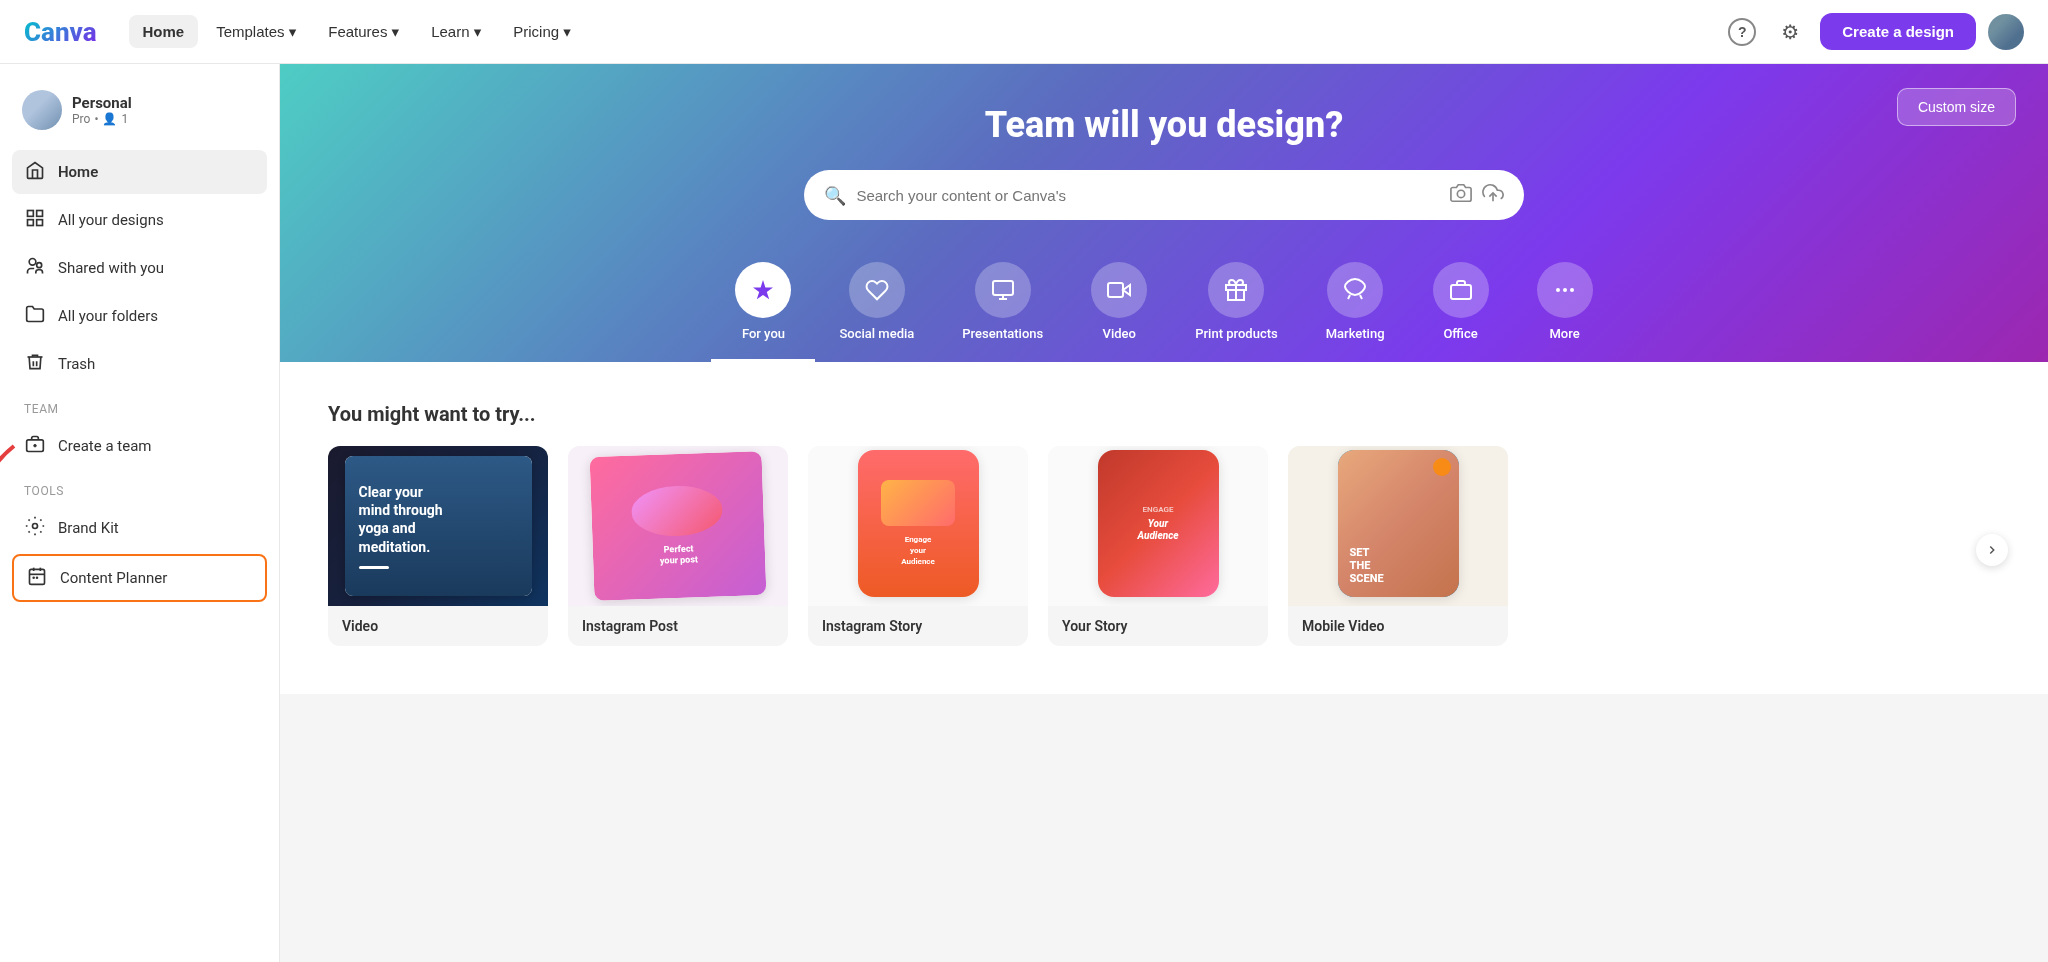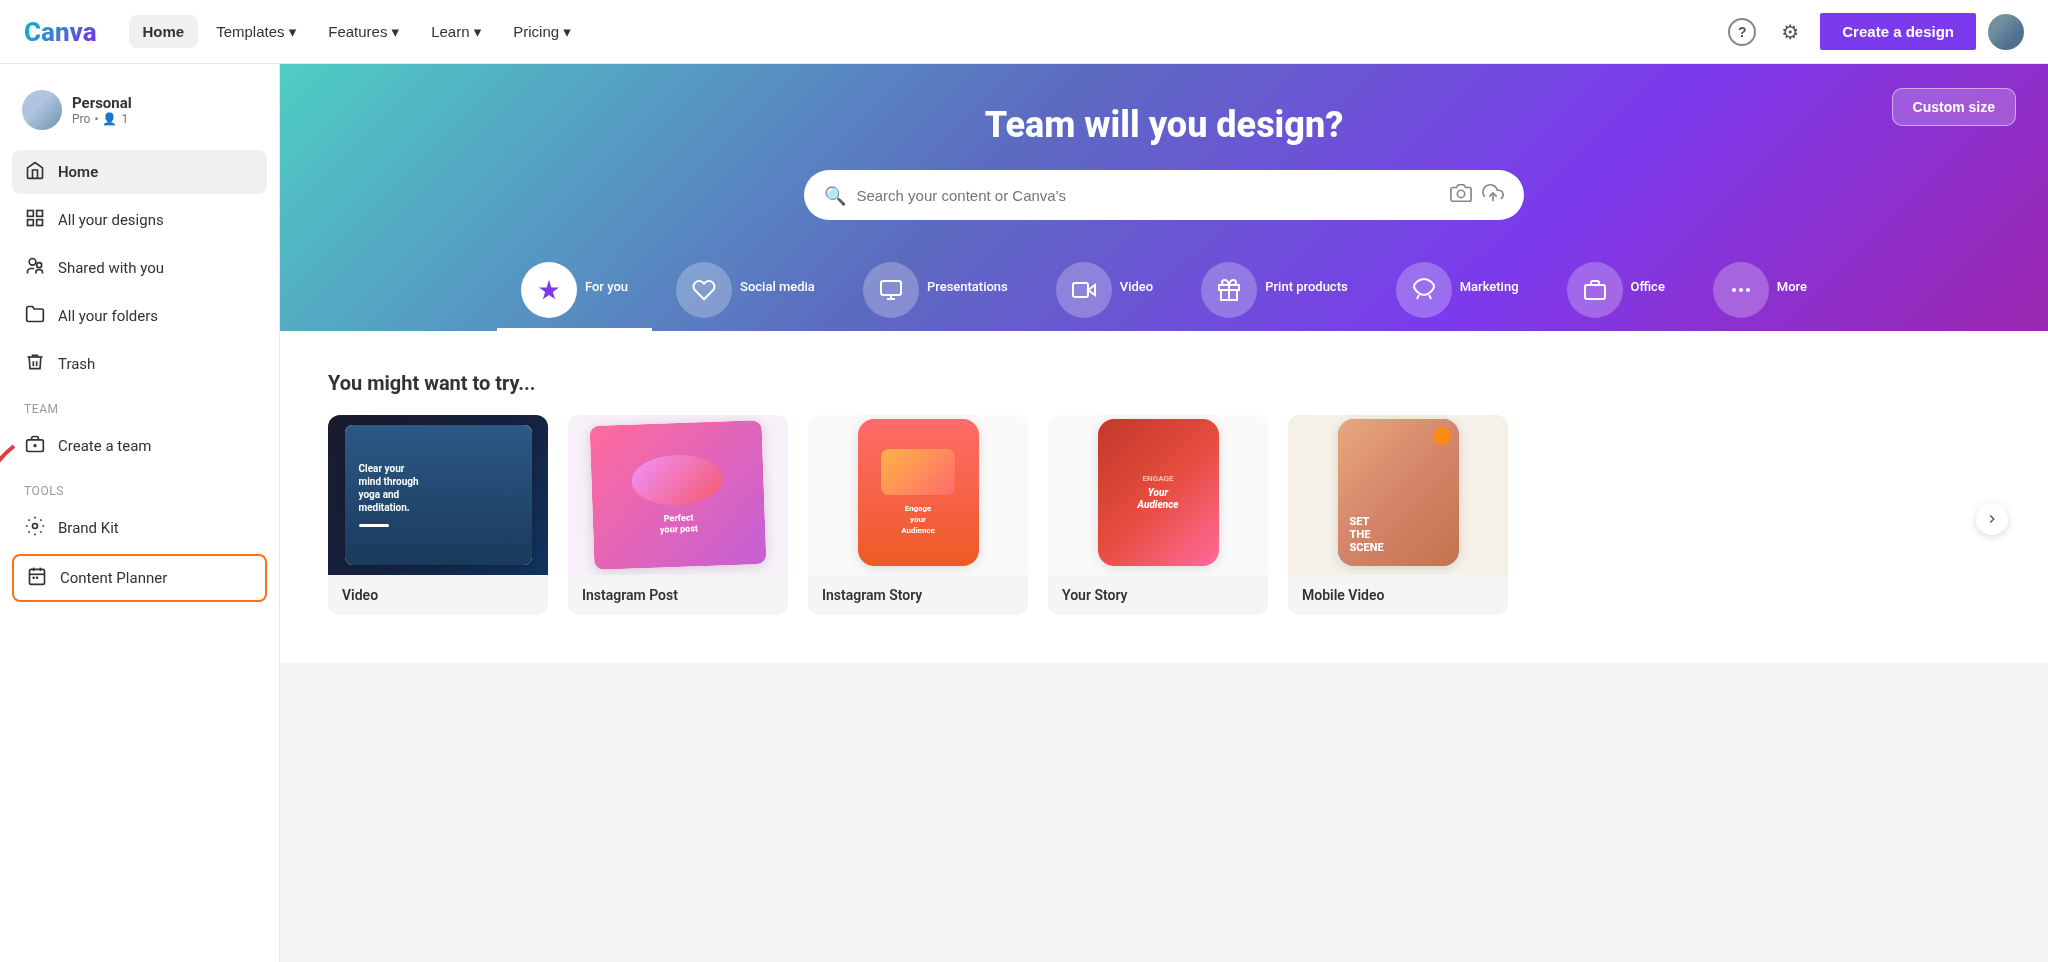--- a/index.html
+++ b/index.html
@@ -21,21 +21,21 @@
     }
     .nav-link.active { background: #f0f0f0; font-weight: 600; }
     .nav-actions { display: flex; align-items: center; gap: 12px; margin-left: auto; }
     .icon-btn {
       width: 36px; height: 36px; border-radius: 50%; border: none; background: none;
       cursor: pointer; display: flex; align-items: center; justify-content: center;
       font-size: 18px; color: #555;
     }
     .create-btn {
       background: #7c3aed; color: #fff; border: none; padding: 10px 22px;
-      border-radius: 2px; font-size: 15px; font-weight: 600; cursor: pointer;
+      border-radius: 12px; font-size: 15px; font-weight: 600; cursor: pointer;
     }
     .avatar {
       width: 36px; height: 36px; border-radius: 50%;
       background: linear-gradient(135deg, #6ee7f7, #8b5cf6);
       overflow: hidden; cursor: pointer;
     }
     .avatar-img {
       width: 100%; height: 100%; object-fit: cover;
       background: linear-gradient(135deg, #b0c4de 40%, #7090b0 100%);
       display: block;
@@ -86,27 +86,27 @@
       padding: 12px 20px; gap: 10px; max-width: 720px; margin: 0 auto 32px;
     }
     .search-input {
       flex: 1; border: none; outline: none; font-size: 15px; color: #555;
       background: transparent;
     }
     .search-icons { display: flex; gap: 10px; color: #888; font-size: 18px; }
     .custom-size-btn {
       position: absolute; top: 24px; right: 32px;
       background: rgba(255,255,255,0.2); color: #fff; border: 1px solid rgba(255,255,255,0.5);
-      padding: 10px 20px; border-radius: 10px; font-size: 14px; font-weight: 700; cursor: pointer;
+      padding: 10px 20px; border-radius: 10px; font-size: 14px; font-weight: 400; cursor: pointer;
     }
     .category-tabs {
       display: flex; gap: 0; justify-content: center; padding: 0 0 0;
     }
     .cat-tab {
-      display: flex; flex-direction: row; align-items: center; gap: 8px;
+      display: flex; flex-direction: column; align-items: center; gap: 8px;
       padding: 10px 24px; cursor: pointer; min-width: 90px;
       border-bottom: 3px solid transparent;
       position: relative;
     }
     .cat-tab.active { border-bottom: 3px solid #fff; }
     .cat-icon-circle {
       width: 56px; height: 56px; border-radius: 50%;
       background: rgba(255,255,255,0.25); display: flex; align-items: center;
       justify-content: center; font-size: 22px; color: #fff;
     }
@@ -412,21 +412,21 @@
     <div class="content">
       <h2 class="section-title">You might want to try...</h2>
 
       <div style="position:relative;">
         <div class="cards-row">
 
           <div class="card">
             <div class="card-thumb thumb-video">
               <div style="width:85%;height:88%;background:#fff;border-radius:8px;overflow:hidden;display:flex;align-items:center;justify-content:center;box-shadow:0 2px 8px rgba(0,0,0,0.2);">
                 <div style="width:100%;height:100%;background:linear-gradient(180deg,#2d5986 0%,#1a3a5c 100%);display:flex;flex-direction:column;align-items:flex-start;justify-content:center;padding:14px;gap:6px;">
-                  <div style="font-size:10px;color:#fff;font-weight:700;line-height:1.3;">Clear your<br>mind through<br>yoga and<br>meditation.</div>
+                  <div style="font-size:14px;color:#fff;font-weight:700;line-height:1.3;">Clear your<br>mind through<br>yoga and<br>meditation.</div>
                   <div style="width:30px;height:3px;background:#fff;border-radius:2px;margin-top:4px;"></div>
                 </div>
               </div>
             </div>
             <div class="card-label">Video</div>
           </div>
 
           <div class="card">
             <div class="card-thumb" style="background:#f8f0f8;">
               <div style="width:78%;height:90%;background:#fff;border-radius:10px;overflow:hidden;display:flex;align-items:center;justify-content:center;box-shadow:0 2px 12px rgba(0,0,0,0.15);transform:rotate(-2deg);margin:auto;margin-top:8px;">

